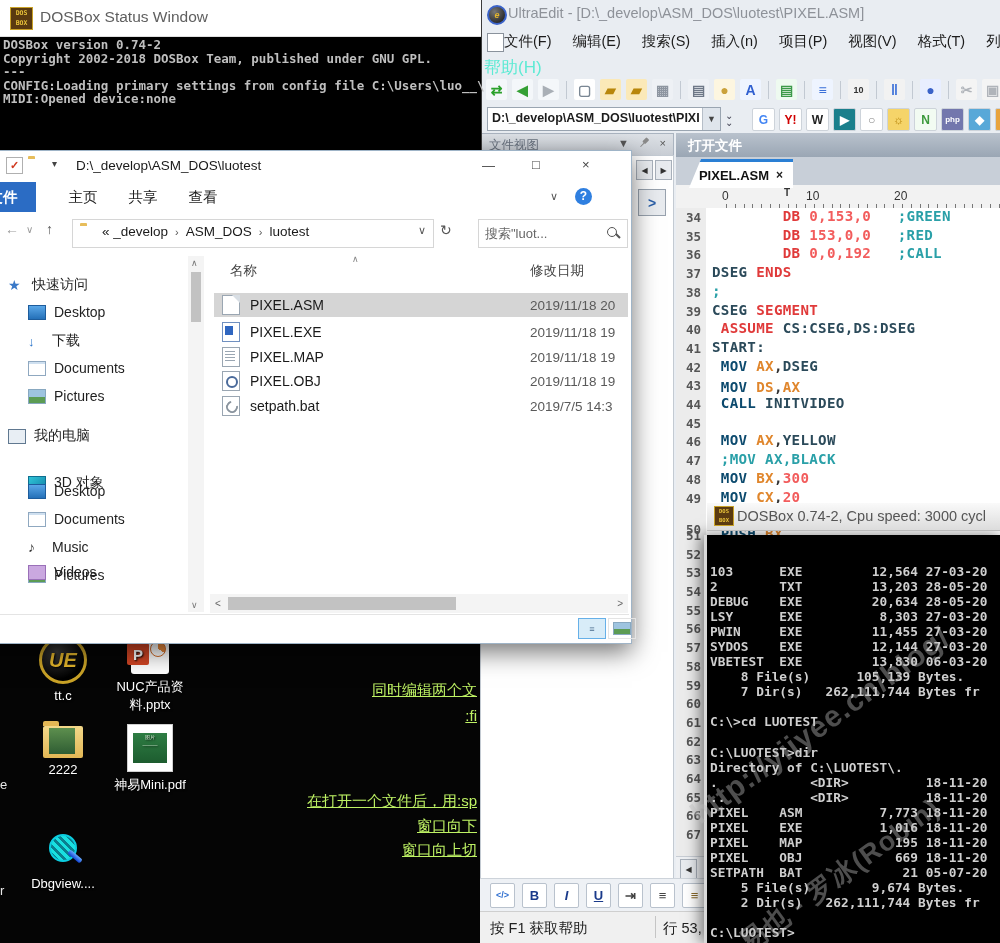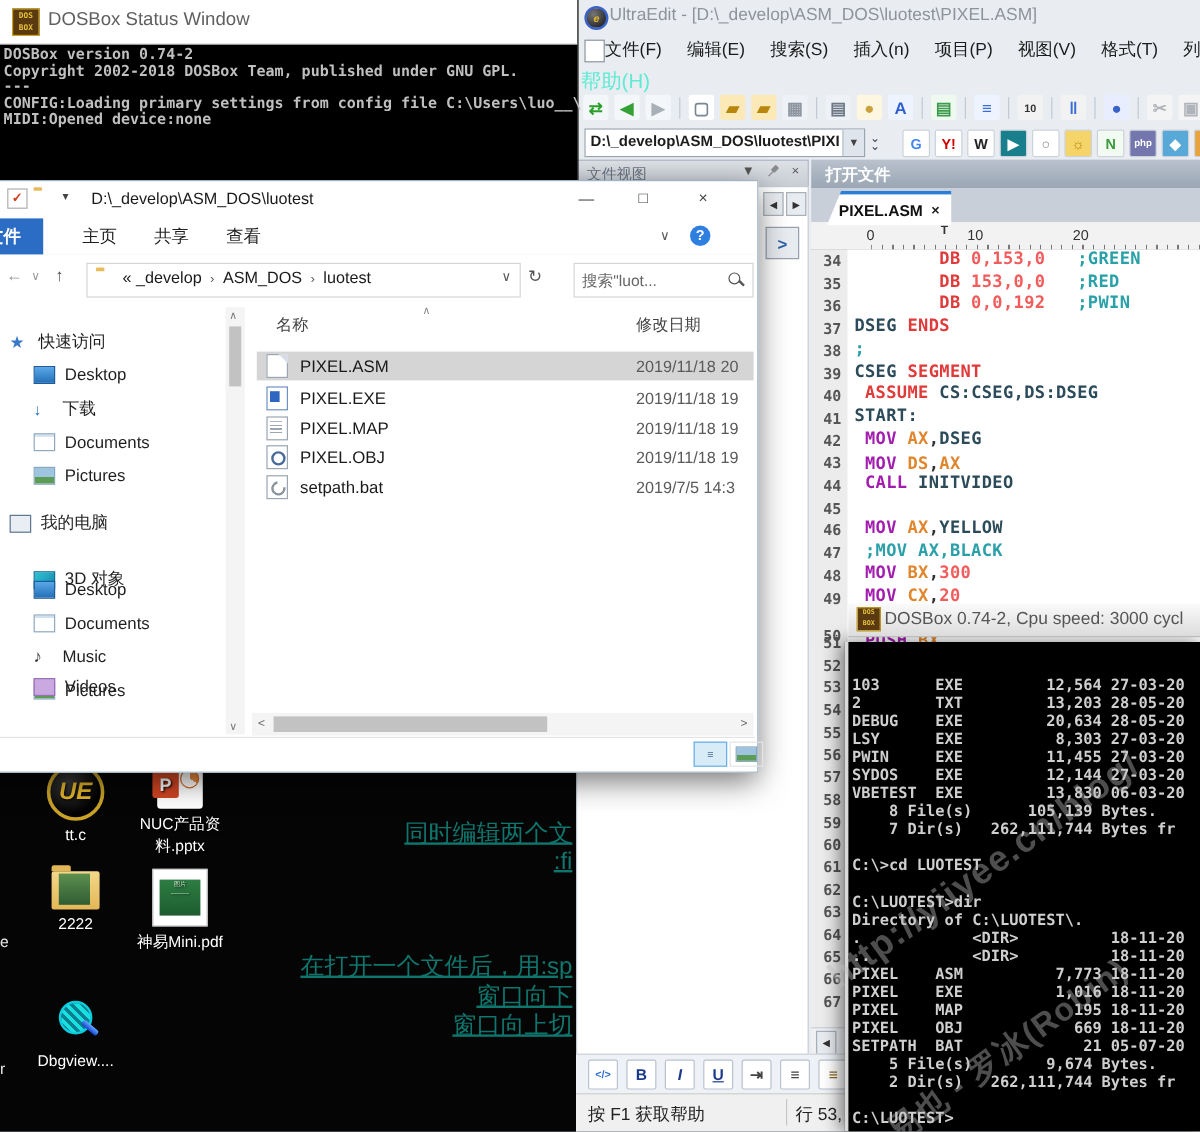--- a/index.html
+++ b/index.html
@@ -5,21 +5,21 @@
   html,body{margin:0;padding:0}
   body{width:1000px;height:943px;position:relative;overflow:hidden;background:#000;
        font-family:"Liberation Sans",sans-serif;}
   .abs{position:absolute}
   pre,.mono{font-family:"DejaVu Sans Mono",monospace;}
   
   #desktop{left:0;top:0;width:1000px;height:943px;background:#050505;z-index:0}
   .dicon{position:absolute;width:90px;text-align:center;color:#fff;font-size:13px;
          text-shadow:1px 1px 2px #000;z-index:1}
   .dicon .img{margin:0 auto 4px auto;position:relative}
-  .faint{position:absolute;color:#0f766e;font-size:20px;text-decoration:underline;
+  .faint{position:absolute;color:#bef264;font-size:15px;text-decoration:underline;
          white-space:nowrap;z-index:1}
   .plabel{position:absolute;color:#e8e8e8;font-size:13px;z-index:1}
   
   .ue-logo{width:42px;height:42px;border-radius:50%;background:radial-gradient(circle at 35% 30%,#3a3a3a,#000 70%);
            border:3px solid #c9a227;color:#e3b52b;font-weight:bold;font-style:italic;font-size:20px;
            display:flex;align-items:center;justify-content:center}
   .ppt{width:38px;height:38px;background:#fff;border-radius:3px;position:relative}
   .ppt .pblock{position:absolute;left:-4px;top:7px;width:22px;height:22px;background:#d14524;color:#fff;
            font-weight:bold;font-size:15px;display:flex;align-items:center;justify-content:center;border-radius:2px}
   .ppt .pie{position:absolute;right:3px;top:5px;width:14px;height:14px;border-radius:50%;
@@ -85,21 +85,21 @@
   #ue-ruler{left:676px;top:185px;width:324px;height:23px;background:#f2f2f2;border-bottom:1px solid #9aa0a8;z-index:11}
   #ue-ruler .num{position:absolute;top:4px;font-size:12px;color:#333}
   #ue-ruler .ticks{position:absolute;left:50px;bottom:0;right:0;height:4px;
           background:repeating-linear-gradient(90deg,#777 0 1px,transparent 1px 8.8px)}
   #ue-ruler .tmark{position:absolute;left:108px;top:2px;color:#333;font-size:10px;font-weight:bold}
   #ue-gutter{left:676px;top:208px;width:30px;height:650px;background:#ececec;border-right:1px solid #c8c8c8;z-index:11}
   #ue-code{left:706px;top:208px;width:294px;height:650px;background:#fff;z-index:11}
   .ln{position:absolute;right:5px;font-size:12.5px;font-weight:bold;color:#555;font-family:"DejaVu Sans Mono",monospace}
   .cl{position:absolute;left:6px;white-space:pre;font-family:"DejaVu Sans Mono",monospace;
       font-size:14.2px;font-weight:bold;letter-spacing:.3px}
-  .p{color:#333}.kw{color:#e03a3a}.op{color:#a21caf}.reg{color:#e0862c}
+  .p{color:#333}.kw{color:#e03a3a}.op{color:#0c4a6e}.reg{color:#e0862c}
   .num{color:#f25c5c}.cmt{color:#2aa0a8}.id{color:#2b4a5a}
   #ue-hscroll{left:676px;top:856px;width:324px;height:22px;background:#eef0f3;border-top:1px solid #c8cdd4;z-index:11}
   #ue-fmtbar{left:480px;top:878px;width:520px;height:33px;background:#eef1f5;border-top:1px solid #cdd3da;z-index:11;
       display:flex;align-items:center;gap:7px;padding-left:10px;box-sizing:border-box}
   .fmtico{width:23px;height:23px;background:#fff;border:1px solid #b9c2cd;border-radius:2px;color:#2f4fb0;
       font-size:13px;font-weight:bold;display:flex;align-items:center;justify-content:center}
   #ue-status{left:480px;top:911px;width:520px;height:32px;background:#f0f0f0;border-top:1px solid #cfcfcf;z-index:11}
   #ue-status .help{position:absolute;left:10px;top:7px;font-size:14.5px;color:#222}
   #ue-status .sep{position:absolute;left:175px;top:4px;width:1px;height:22px;background:#c5c5c5}
   #ue-status .line{position:absolute;left:183px;top:7px;font-size:14.5px;color:#222}
@@ -343,21 +343,21 @@
     <div class="ln" style="top: 525.6px;">62</div>
     <div class="ln" style="top: 544.3px;">63</div>
     <div class="ln" style="top: 563px;">64</div>
     <div class="ln" style="top: 581.7px;">65</div>
     <div class="ln" style="top: 600.4px;">66</div>
     <div class="ln" style="top: 619.1px;">67</div>
   </div>
 <div id="ue-code" class="abs">
     <div class="cl" style="top: 0px;"><span class="p">        </span><span class="kw">DB</span><span class="p"> </span><span class="num">0,153,0</span><span class="p">   </span><span class="cmt">;GREEN</span></div>
     <div class="cl" style="top: 18.7px;"><span class="p">        </span><span class="kw">DB</span><span class="p"> </span><span class="num">153,0,0</span><span class="p">   </span><span class="cmt">;RED</span></div>
-    <div class="cl" style="top: 37.4px;"><span class="p">        </span><span class="kw">DB</span><span class="p"> </span><span class="num">0,0,192</span><span class="p">   </span><span class="cmt">;PWIN</span></div>
+    <div class="cl" style="top: 37.4px;"><span class="p">        </span><span class="kw">DB</span><span class="p"> </span><span class="num">0,0,192</span><span class="p">   </span><span class="cmt">;CALL</span></div>
     <div class="cl" style="top: 56.1px;"><span class="id">DSEG </span><span class="kw">ENDS</span></div>
     <div class="cl" style="top: 74.8px;"><span class="cmt">;</span></div>
     <div class="cl" style="top: 93.5px;"><span class="id">CSEG </span><span class="kw">SEGMENT</span></div>
     <div class="cl" style="top: 112.2px;"><span class="p"> </span><span class="kw">ASSUME</span><span class="id"> CS:CSEG,DS:DSEG</span></div>
     <div class="cl" style="top: 130.9px;"><span class="id">START:</span></div>
     <div class="cl" style="top: 149.6px;"><span class="p"> </span><span class="op">MOV</span><span class="p"> </span><span class="reg">AX</span><span class="p">,</span><span class="id">DSEG</span></div>
     <div class="cl" style="top: 171px;"><span class="p"> </span><span class="op">MOV</span><span class="p"> </span><span class="reg">DS</span><span class="p">,</span><span class="reg">AX</span></div>
     <div class="cl" style="top: 187px;"><span class="p"> </span><span class="op">CALL</span><span class="p"> </span><span class="id">INITVIDEO</span></div>
     <div class="cl" style="top: 205.7px;"></div>
     <div class="cl" style="top: 224.4px;"><span class="p"> </span><span class="op">MOV</span><span class="p"> </span><span class="reg">AX</span><span class="p">,</span><span class="id">YELLOW</span></div>

